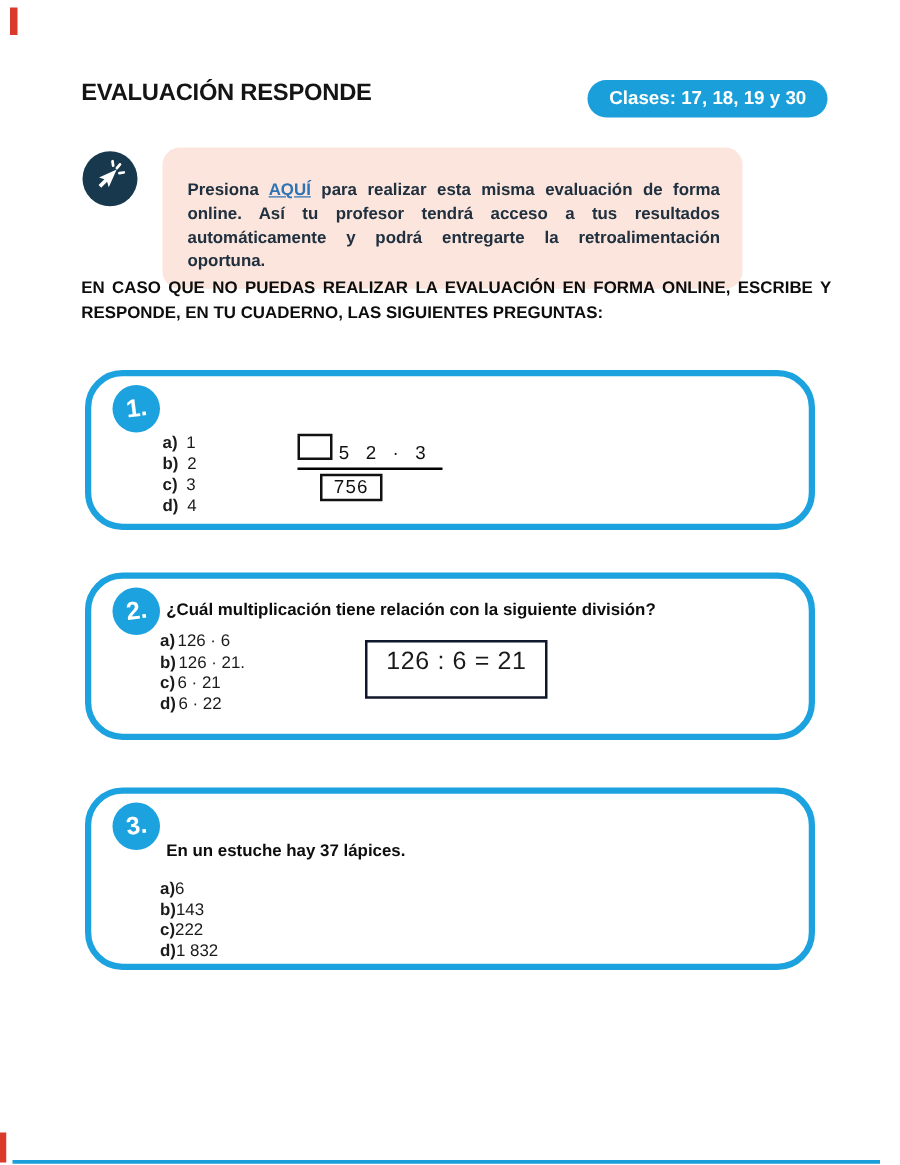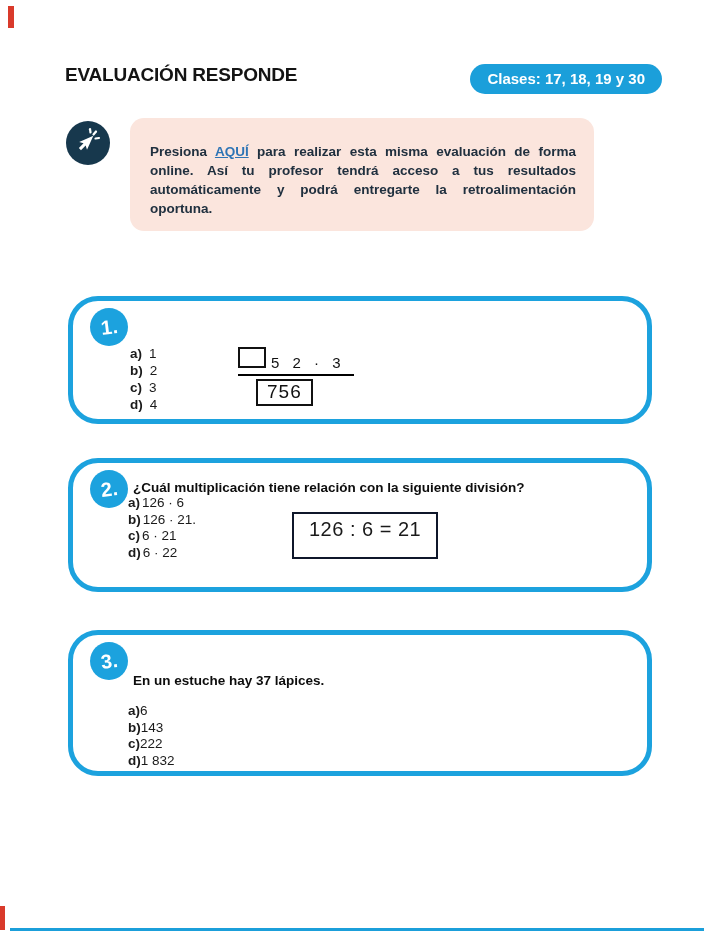--- a/index.html
+++ b/index.html
@@ -60,41 +60,41 @@
   .qnum span{display:inline-block;transform:rotate(-7deg);}
   .qtext{
     position:absolute;left:60px;margin:0;font-size:13.5px;font-weight:700;color:#0d0d0d;
     line-height:20px;white-space:nowrap;
   }
   .card-1 .qtext{top:11px;}
   .card-2 .qtext{top:15px;}
   .card-3 .qtext{top:12px;margin-top:24px;}
   .options{position:absolute;font-size:13.5px;line-height:17px;color:#1a1a1a;}
   .card-1 .options{left:57px;top:44px;}
-  .card-2 .options{left:55px;top:32px;line-height:16.5px;}
+  .card-2 .options{left:55px;top:42px;line-height:16.5px;}
   .card-3 .options{left:55px;top:68px;line-height:16.5px;}
   .opt-label{font-weight:700;}
   .card-1 .opt-label{margin-right:7px;}
   .card-2 .opt-label{margin-right:2px;}
   .card-3 .opt-label{margin-right:0;}
 
   
   .fig-mult{position:absolute;left:165px;top:46px;}
   .fig-mult-expr{
     display:flex;align-items:flex-end;border-bottom:2px solid #000000;
     padding:0 12px 3px 0;width:max-content;
   }
   .blank-box{
     display:inline-block;width:24px;height:17px;border:2px solid #111;
     margin-right:5px;margin-bottom:3px;background:#fff;
   }
   .fig-mult-factors{font-size:15px;letter-spacing:1.5px;word-spacing:6px;}
   .fig-mult-result{
     width:max-content;margin:3px 0 0 18px;border:2px solid #111;
-    padding:0px 9px 1px 9px;font-size:19px;letter-spacing:1px;
+    padding:0px 9px 1px 9px;font-size:15px;letter-spacing:1px;
   }
 
   
   .division-box{
     position:absolute;left:219px;top:49px;border:2px solid #0f172a;background:#fff;
     padding:4px 15px 16px 15px;font-size:20px;color:#1a1a1a;letter-spacing:0.5px;
     width:max-content;
   }
 </style>
 </head>
@@ -122,20 +122,21 @@
         </g>
       </svg>
     </span>
   </div>
   <div class="callout">
     <p class="callout-text"><span>Presiona</span>
       <a class="callout-link">AQUÍ</a>
       <span>para realizar esta misma evaluación de forma online. Así tu profesor tendrá acceso a tus resultados automáticamente y podrá entregarte la retroalimentación oportuna.</span></p>
   </div>
 
+  <p class="instructions">EN CASO QUE NO PUEDAS REALIZAR LA EVALUACIÓN EN FORMA ONLINE, ESCRIBE Y RESPONDE, EN TU CUADERNO, LAS SIGUIENTES PREGUNTAS:</p>
 
   <section class="card card-1">
     <div class="qnum">
         <span>1.</span>
       </div>
     <div class="options">
       <div><span class="opt-label">a)</span><span>1</span></div>
       <div><span class="opt-label">b)</span><span>2</span></div>
       <div><span class="opt-label">c)</span><span>3</span></div>
       <div><span class="opt-label">d)</span><span>4</span></div>

